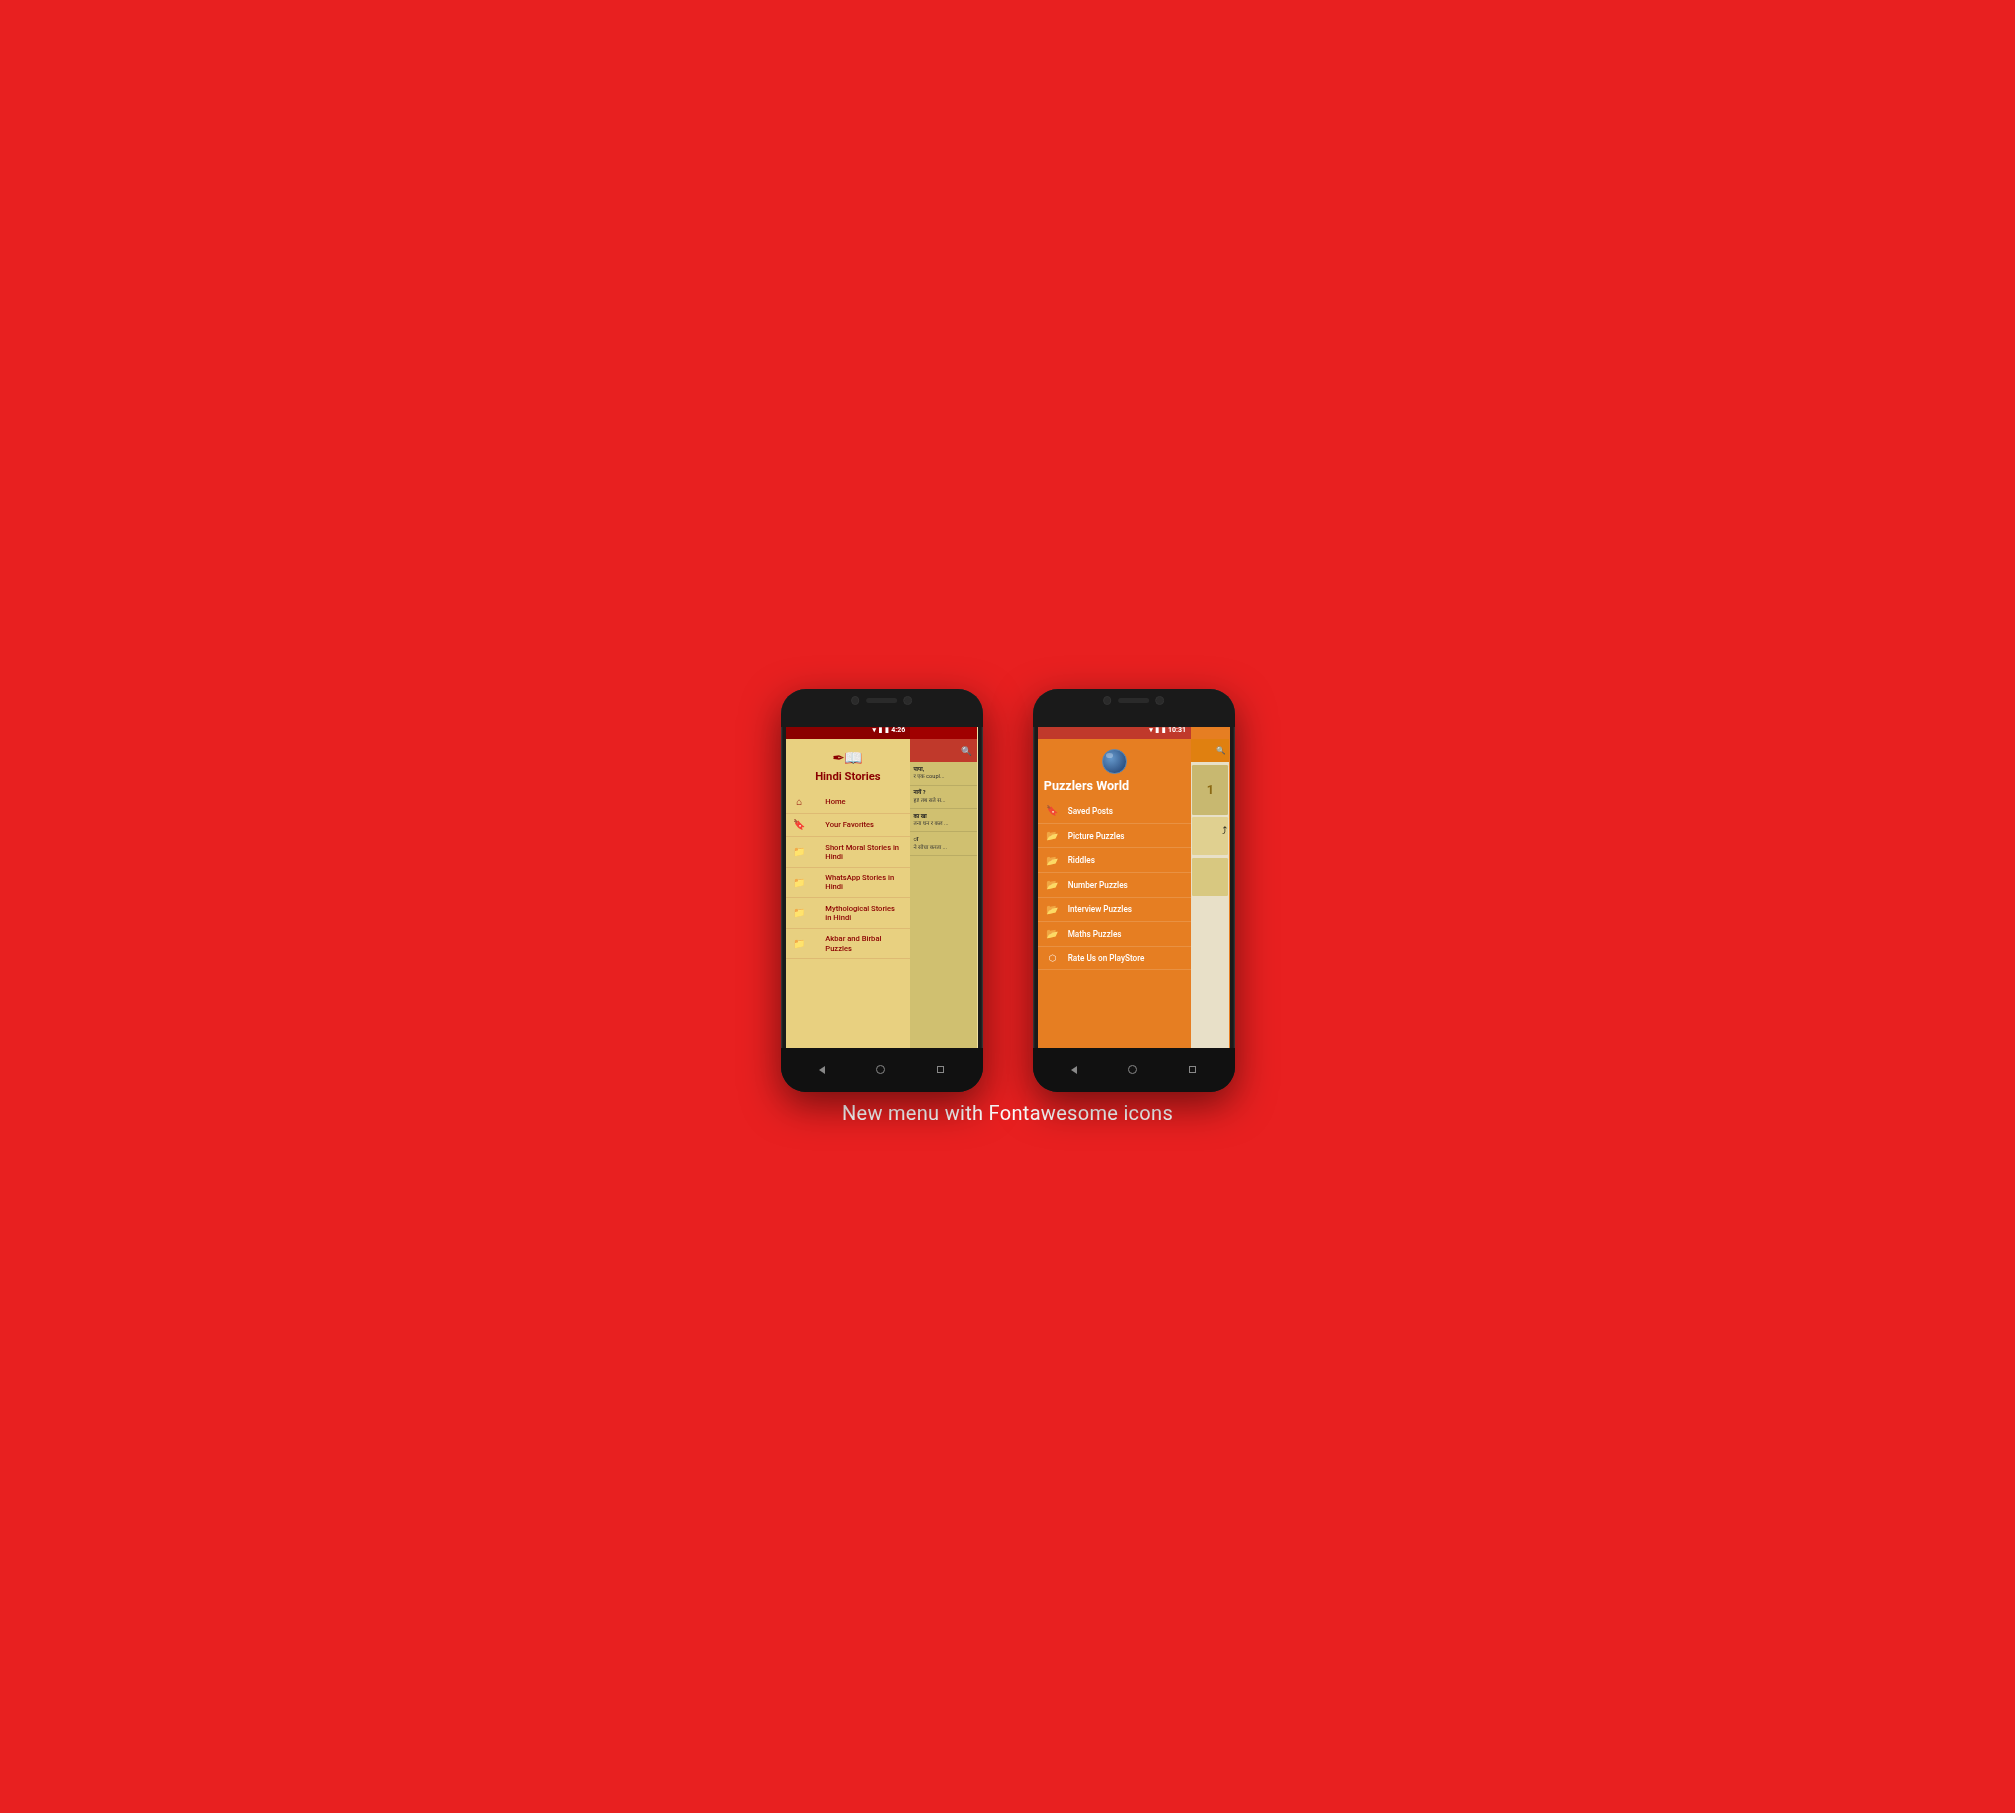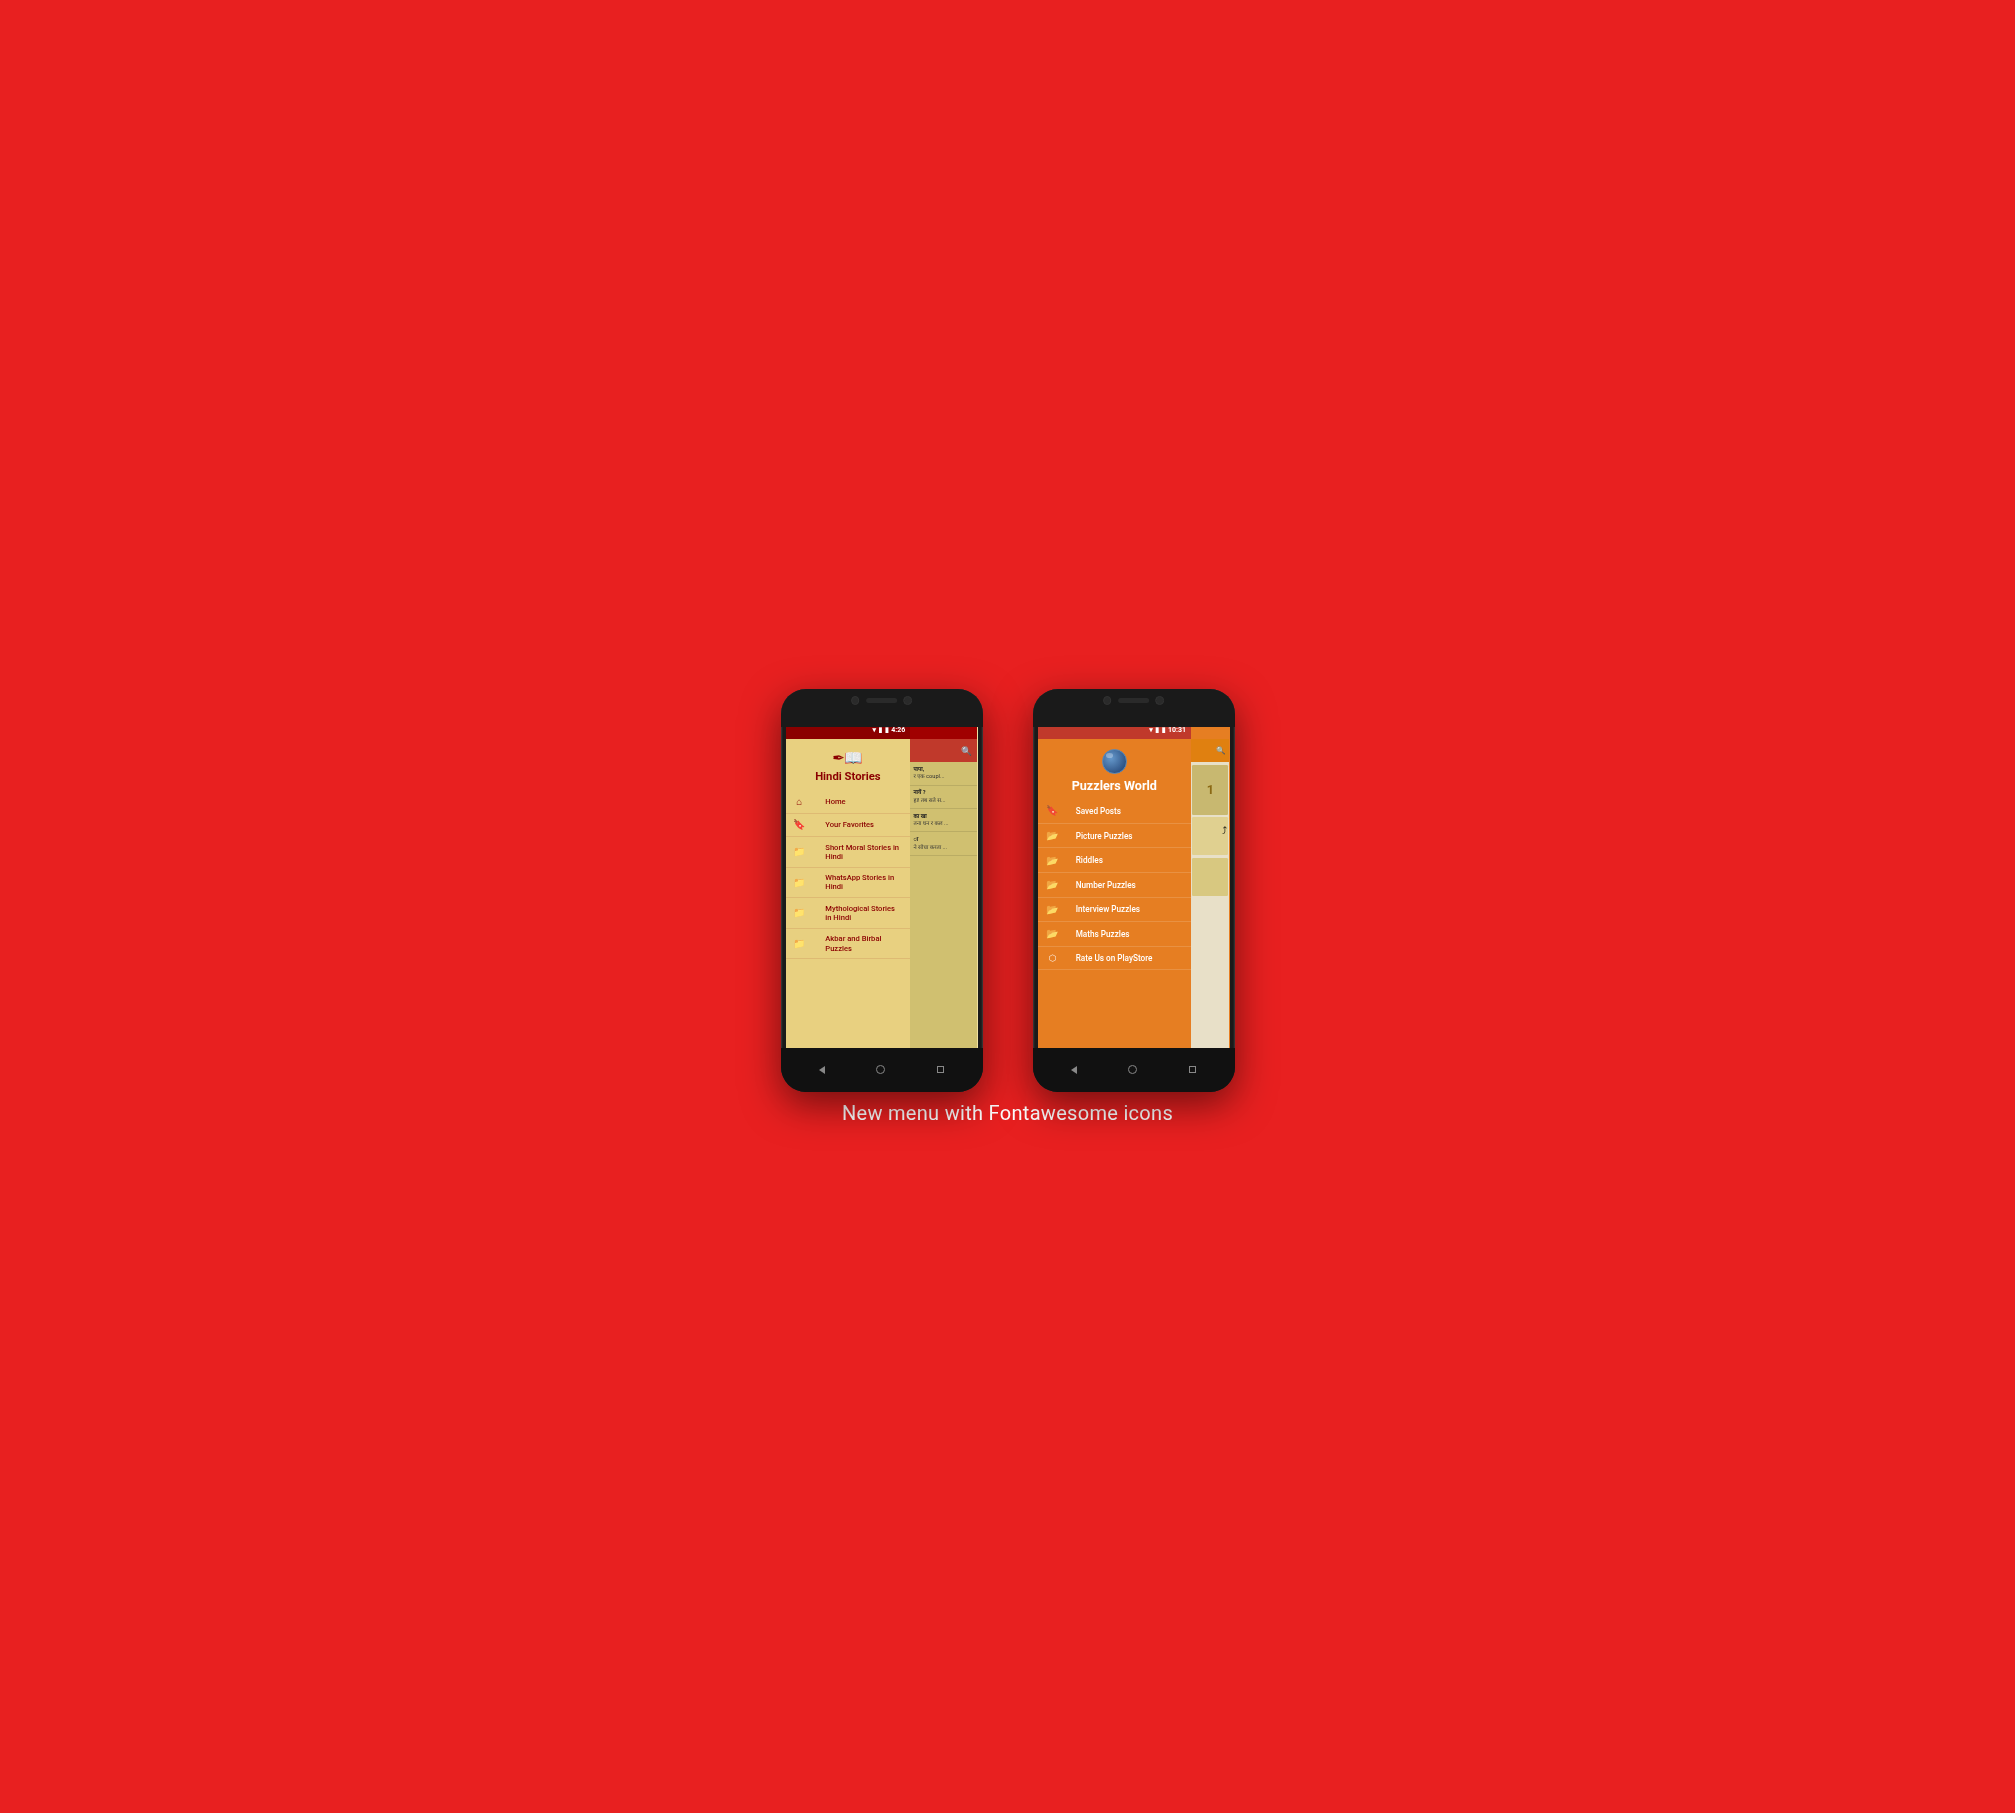--- a/index.html
+++ b/index.html
@@ -237,21 +237,20 @@
       flex-direction: column;
     }
     .phone2-content {
       width: 20%;
       background: #f0f0f0;
       position: relative;
     }
 
     .puzzlers-header {
       padding: 10px 6.3px 6.3px;
-      text-align: center;
       flex-shrink: 0;
     }
     .puzzlers-globe {
       width: 25px;
       height: 25px;
       background: radial-gradient(circle at 35% 35%, #6699cc, #1a3a6b);
       border-radius: 50%;
       margin: 0 auto 3.8px;
       position: relative;
       overflow: hidden;
@@ -286,21 +285,20 @@
       color: rgba(255,255,255,0.9);
       font-size: 10px;
       width: 12.6px;
       text-align: center;
       flex-shrink: 0;
     }
     .puzzle-menu-label {
       font-size: 8.2px;
       color: white;
       font-weight: 500;
-      margin-left: 8px;
     }
 
     
     .nav-back { 
       width: 0; height: 0;
       border-top: 4.4px solid transparent;
       border-bottom: 4.4px solid transparent;
       border-right: 6.3px solid #888;
     }
     .nav-home {

